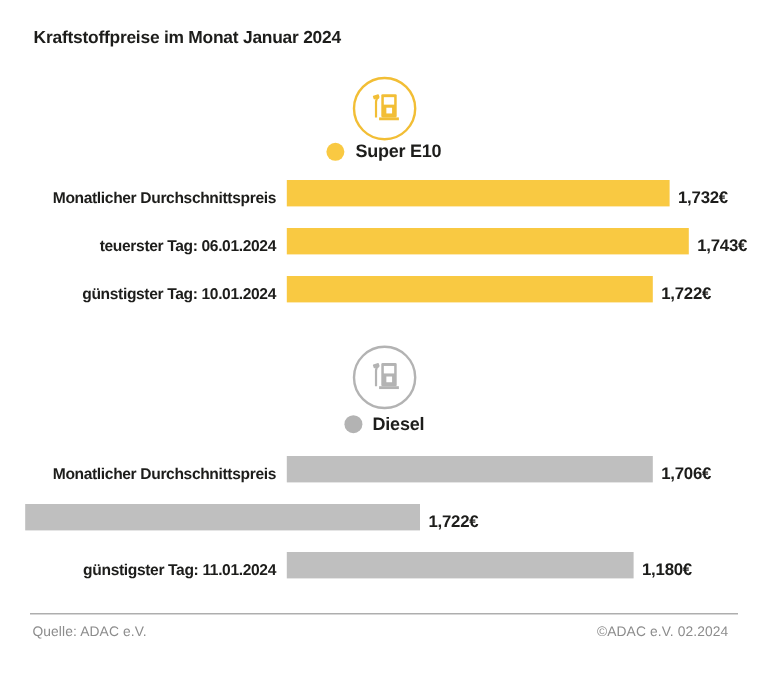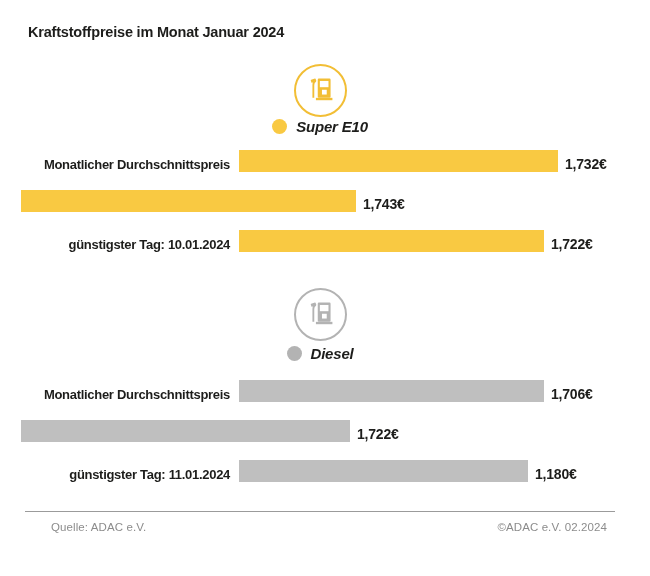--- a/index.html
+++ b/index.html
@@ -17,21 +17,21 @@
     display:flex; justify-content:center;
   }
   .icon-circle {
     width:53px; height:53px; box-sizing:border-box;
     border:2.6px solid currentColor; border-radius:50%;
     display:flex; align-items:center; justify-content:center;
   }
   .icon-circle svg { width:33px; height:33px; display:block; }
   .legend-row {
     position:absolute; left:0; width:100%; height:16px;
-    display:flex; justify-content:center; align-items:center; gap:9px;font-style:italic;
+    display:flex; justify-content:center; align-items:center; gap:9px;
   }
   .legend-dot { width:15px; height:15px; border-radius:50%; flex:none; }
   .legend-label { font-size:15px; font-weight:bold; letter-spacing:-0.2px; }
   .row {
     position:absolute; left:12px; width:100%; height:22px;
     display:flex; align-items:flex-end;
   }
   .row-label {
     width:218px; flex:none; text-align:right;
     font-size:13px; font-weight:bold; letter-spacing:-0.3px;
@@ -40,21 +40,20 @@
   .bar-value {
     margin-left:7px; font-size:14px; font-weight:bold; letter-spacing:-0.2px;margin-top:19px;
   }
   .footer-line {
     position:absolute; left:25px; right:25px; top:511px;
     border-top:1.8px solid #9B9B9B;
   }
   .footer-text {
     position:absolute; top:521px; font-size:11.5px; color:#8C8C8C;
     letter-spacing:0.1px;
-    margin-left:24px;
   }
   .footer-source { left:27px; }
   .footer-copyright { right:33px; }
 </style>
 </head>
 <body>
 
 <div class="page">
 
   <div class="title">Kraftstoffpreise im Monat Januar 2024</div>
@@ -77,20 +76,21 @@
     <span class="legend-label">Super E10</span>
   </div>
 
   <div class="row" style="top:150px">
     <div class="row-label">Monatlicher Durchschnittspreis</div>
     <div class="bar" style="width: 319px; background-color: rgb(249, 201, 66);"></div>
     <div class="bar-value">1,732€</div>
   </div>
 
   <div class="row" style="top:190px">
+    <div class="row-label">teuerster Tag: 06.01.2024</div>
     <div class="bar" style="width: 335px; background-color: rgb(249, 201, 66);"></div>
     <div class="bar-value">1,743€</div>
   </div>
 
   <div class="row" style="top:230px">
     <div class="row-label">günstigster Tag: 10.01.2024</div>
     <div class="bar" style="width: 305px; background-color: rgb(249, 201, 66);"></div>
     <div class="bar-value">1,722€</div>
   </div>
 

